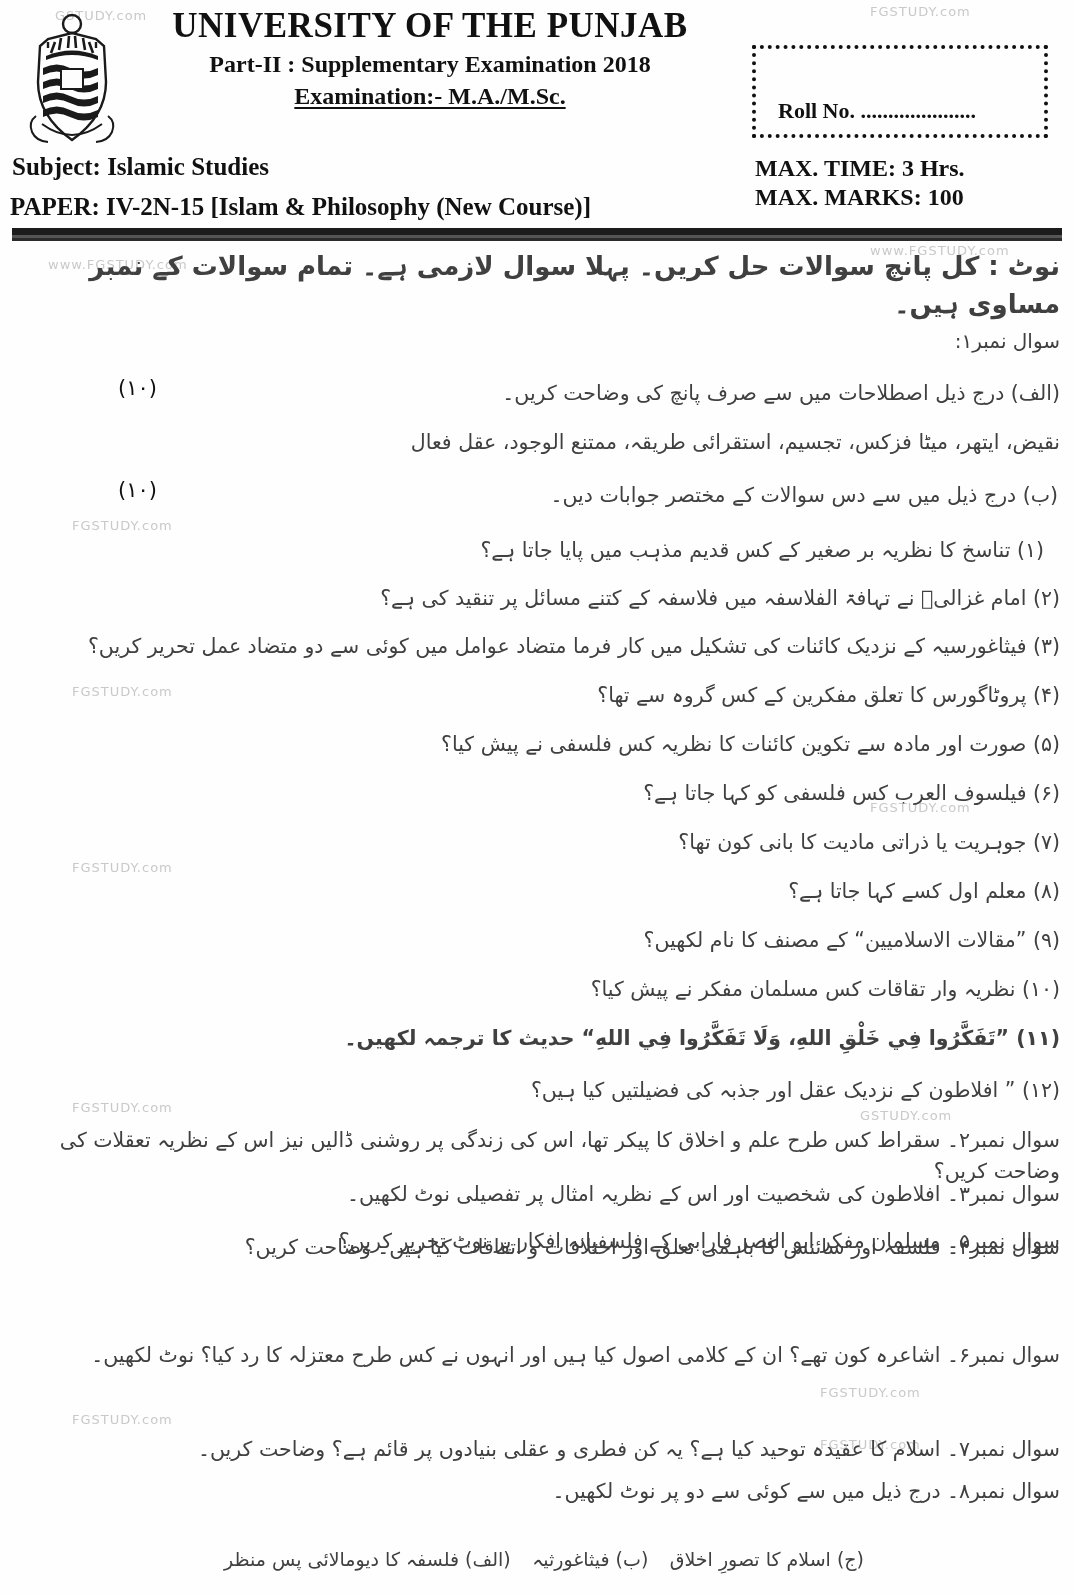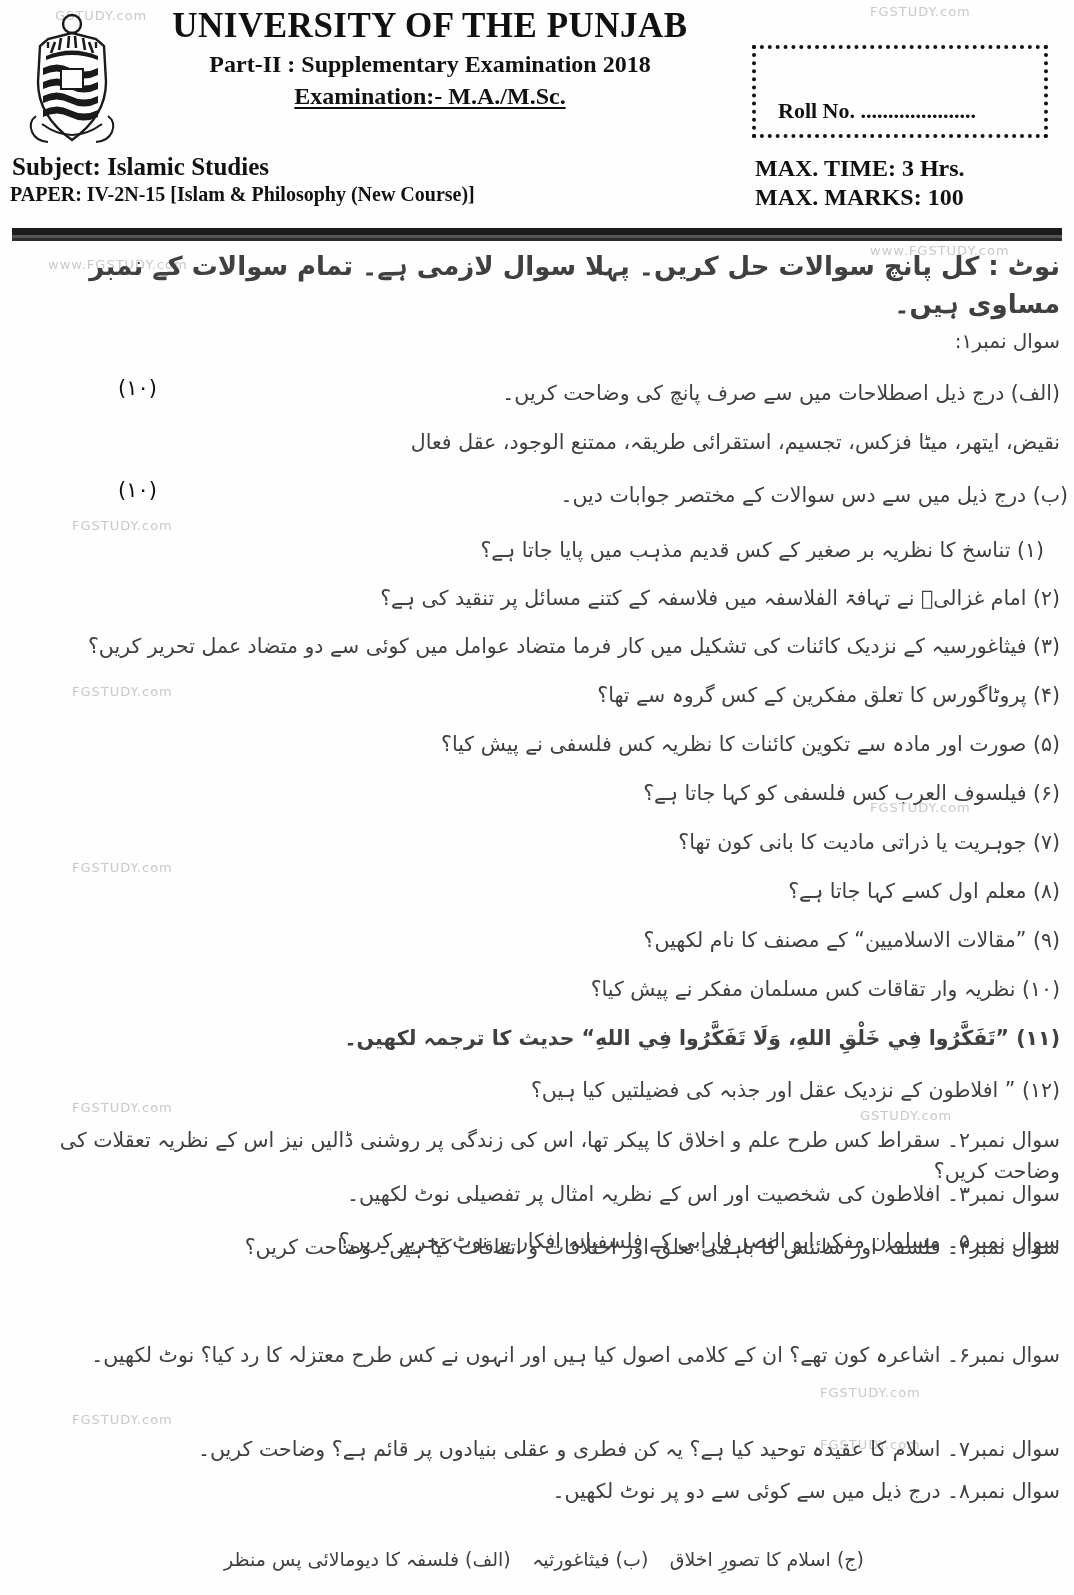--- a/index.html
+++ b/index.html
@@ -91,23 +91,23 @@
     position: absolute;
     left: 12px;
     top: 153px;
     font-weight: bold;
     font-size: 25px;
     white-space: nowrap;
   }
   .paper-line {
     position: absolute;
     left: 10px;
-    top: 183px;
-    font-weight: bold;
-    font-size: 20px;
+    top: 193px;
+    font-weight: bold;
+    font-size: 25px;
     white-space: nowrap;
   }
   .maxtime-line {
     position: absolute;
     left: 755px;
     top: 155px;
     font-weight: bold;
     font-size: 24px;
     white-space: nowrap;
   }
@@ -255,21 +255,21 @@
 
   <div class="note-line urdu">نوٹ : کل پانچ سوالات حل کریں۔ پہلا سوال لازمی ہے۔ تمام سوالات کے نمبر مساوی ہیں۔</div>
 
   <div class="q1-head urdu">سوال نمبر۱:</div>
 
   <div class="marks" style="left:118px; top:376px;">(۱۰)</div>
   <div class="body-line urdu" style="right:14px; top:378px; width:1000px;">(الف)  درج ذیل اصطلاحات میں سے صرف پانچ کی وضاحت کریں۔</div>
   <div class="body-line urdu" style="right:14px; top:427px; width:1000px;">نقیض، ایتھر، میٹا فزکس، تجسیم، استقرائی طریقہ، ممتنع الوجود، عقل فعال</div>
 
   <div class="marks" style="left:118px; top:478px;">(۱۰)</div>
-  <div class="body-line urdu" style="right:6px; top:480px; width:1000px;">(ب) درج ذیل میں سے دس سوالات کے مختصر جوابات دیں۔</div>
+  <div class="body-line urdu" style="right:16px; top:480px; width:1000px;">(ب) درج ذیل میں سے دس سوالات کے مختصر جوابات دیں۔</div>
 
   <div class="body-line urdu" style="right:30px; top:535px; width:1000px;">(۱) تناسخ کا نظریہ بر صغیر کے کس قدیم مذہب میں پایا جاتا ہے؟</div>
   <div class="body-line urdu" style="right:14px; top:583px; width:1000px;">(۲) امام غزالیؒ نے تہافۃ الفلاسفہ میں فلاسفہ کے کتنے مسائل پر تنقید کی ہے؟</div>
   <div class="body-line urdu" style="right:14px; top:631px; width:1040px;">(۳) فیثاغورسیہ کے نزدیک کائنات کی تشکیل میں کار فرما متضاد عوامل میں کوئی سے دو متضاد عمل تحریر کریں؟</div>
   <div class="body-line urdu" style="right:14px; top:680px; width:1000px;">(۴) پروٹاگورس کا تعلق مفکرین کے کس گروہ سے تھا؟</div>
   <div class="body-line urdu" style="right:14px; top:729px; width:1000px;">(۵) صورت اور مادہ سے تکوین کائنات کا نظریہ کس فلسفی نے پیش کیا؟</div>
   <div class="body-line urdu" style="right:14px; top:778px; width:1000px;">(۶) فیلسوف العرب کس فلسفی کو کہا جاتا ہے؟</div>
   <div class="body-line urdu" style="right:14px; top:827px; width:1000px;">(۷) جوہریت یا ذراتی مادیت کا بانی کون تھا؟</div>
   <div class="body-line urdu" style="right:14px; top:876px; width:1000px;">(۸) معلم اول کسے کہا جاتا ہے؟</div>
   <div class="body-line urdu" style="right:14px; top:925px; width:1000px;">(۹)  ”مقالات الاسلامیین“ کے مصنف کا نام لکھیں؟</div>

